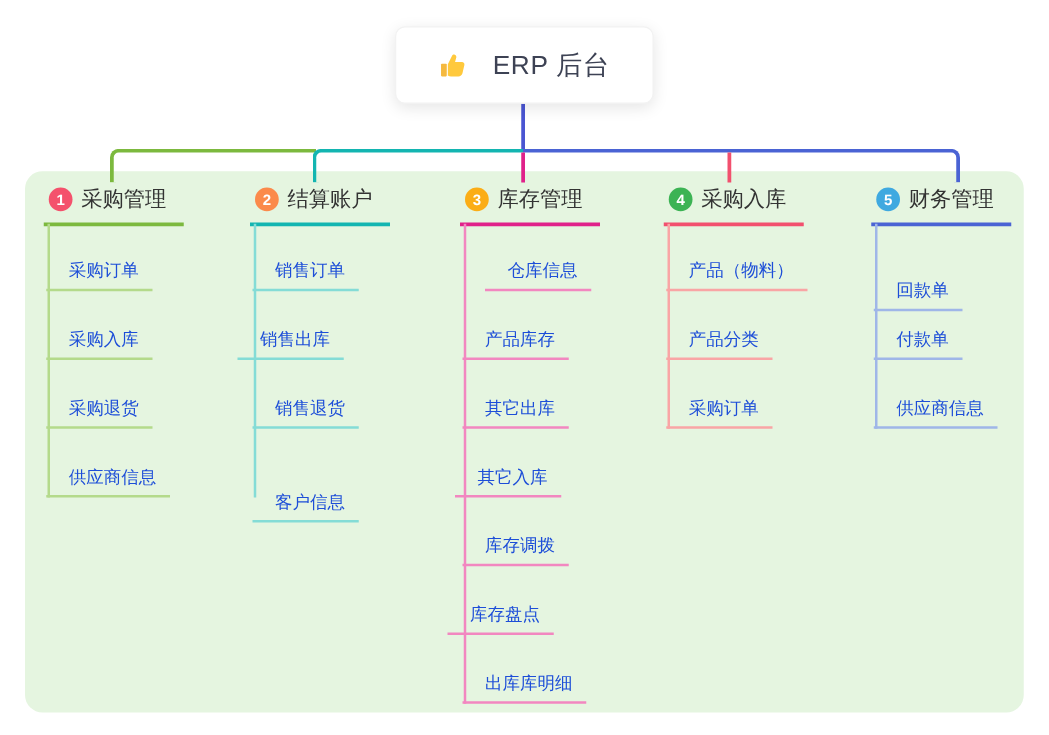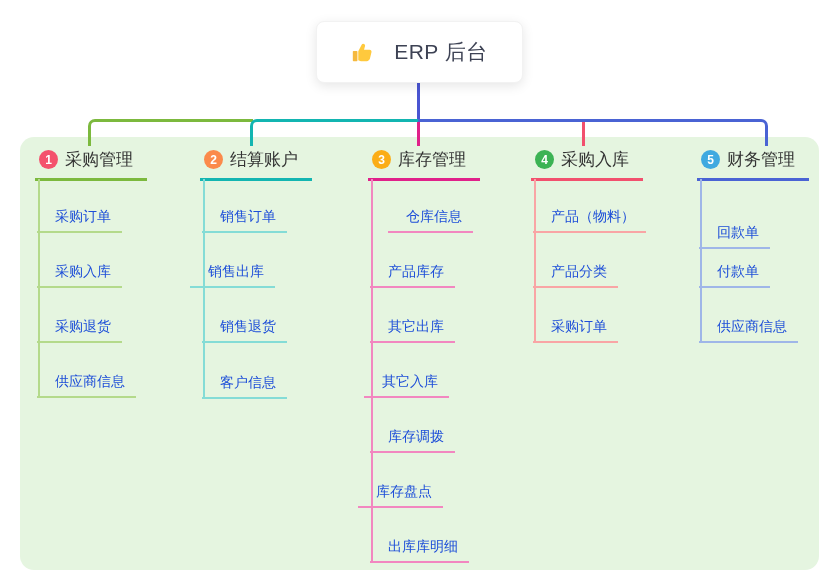--- a/index.html
+++ b/index.html
@@ -86,21 +86,21 @@
 
   <div class="b2">
     <div class="branch-header" style="left:200px">
       <span class="badge">2</span>
       <span>结算账户</span>
     </div>
     <div class="vline" style="left:203px;height:219px"></div>
     <span class="child" style="left:202px;top:206px">销售订单</span>
     <span class="child" style="left:190px;top:261px">销售出库</span>
     <span class="child" style="left:202px;top:316px">销售退货</span>
-    <span class="child" style="left:202px;top:372px">客户信息</span>
+    <span class="child" style="left:202px;top:391px">客户信息</span>
   </div>
 
   <div class="b3">
     <div class="branch-header" style="left:368px">
       <span class="badge">3</span>
       <span>库存管理</span>
     </div>
     <div class="vline" style="left:371px;height:384px"></div>
     <span class="child" style="left:388px;top:206px">仓库信息</span>
     <span class="child" style="left:370px;top:261px">产品库存</span>

